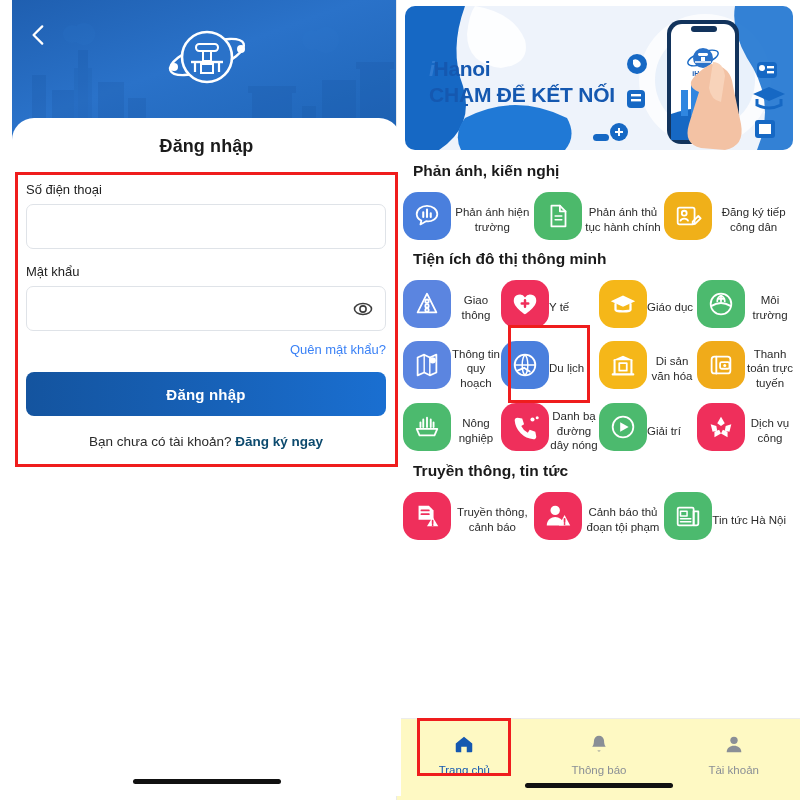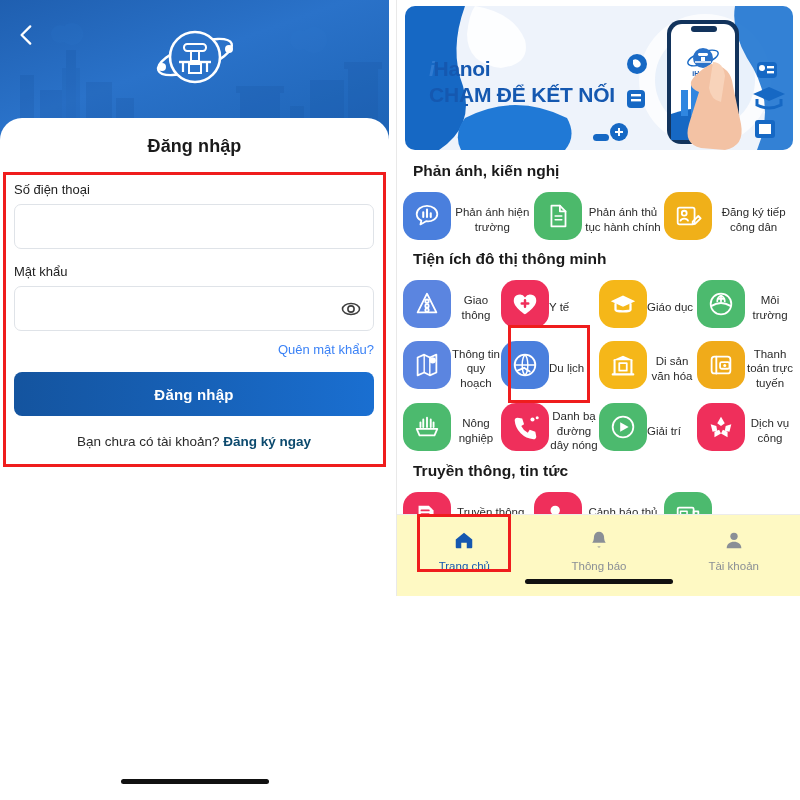--- a/index.html
+++ b/index.html
@@ -6,21 +6,21 @@
   body {
     width: 800px; height: 800px;
     font-family: "Liberation Sans", sans-serif;
     background: #ffffff;
     overflow: hidden;
     position: relative;
   }
 
   
   .left-panel {
-    position: absolute; left: 0; top: 0;
+    position: absolute; left: 12px; top: 0;
     width: 389px; height: 796px;
     background: #ffffff;
     overflow: hidden;
   }
   .login-hero {
     position: absolute; left: 0; top: 0;
     width: 389px; height: 140px;
     background: linear-gradient(160deg, #1f5fb0 0%, #2a72c9 45%, #1d63b5 100%);
     overflow: hidden;
   }
@@ -94,21 +94,21 @@
   }
   .signup-row {
     margin-top: 18px; text-align: center;
     font-size: 13.5px; color: #2a2a2a;
   }
   .signup-link { color: #0c4a6e; font-weight: 700; cursor: pointer; }
 
   
   .right-panel {
     position: absolute; left: 396px; top: 0;
-    width: 404px; height: 596px;
+    width: 404px; height: 800px;
     background: #ffffff;
     overflow: hidden;
     border-left: 1px solid #e9e9e9;
   }
   .banner {
     position: absolute; left: 8px; top: 6px;
     width: 388px; height: 144px;
     border-radius: 10px;
     background: linear-gradient(120deg,#eef3fb 0%,#e7eef9 60%,#dfe9f7 100%);
     overflow: hidden;

